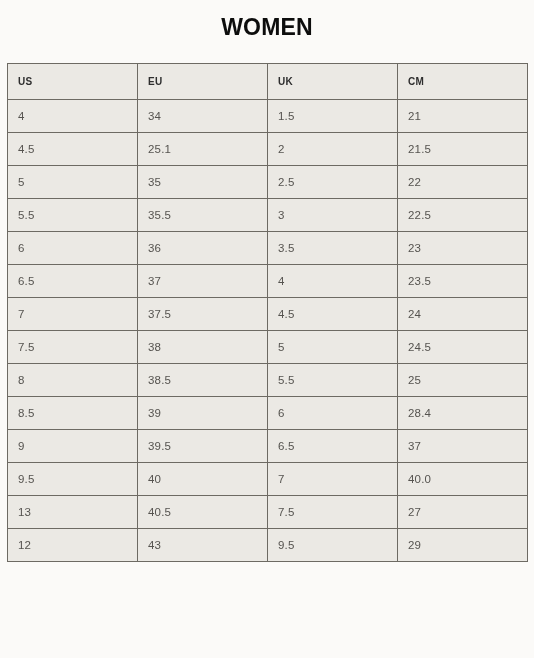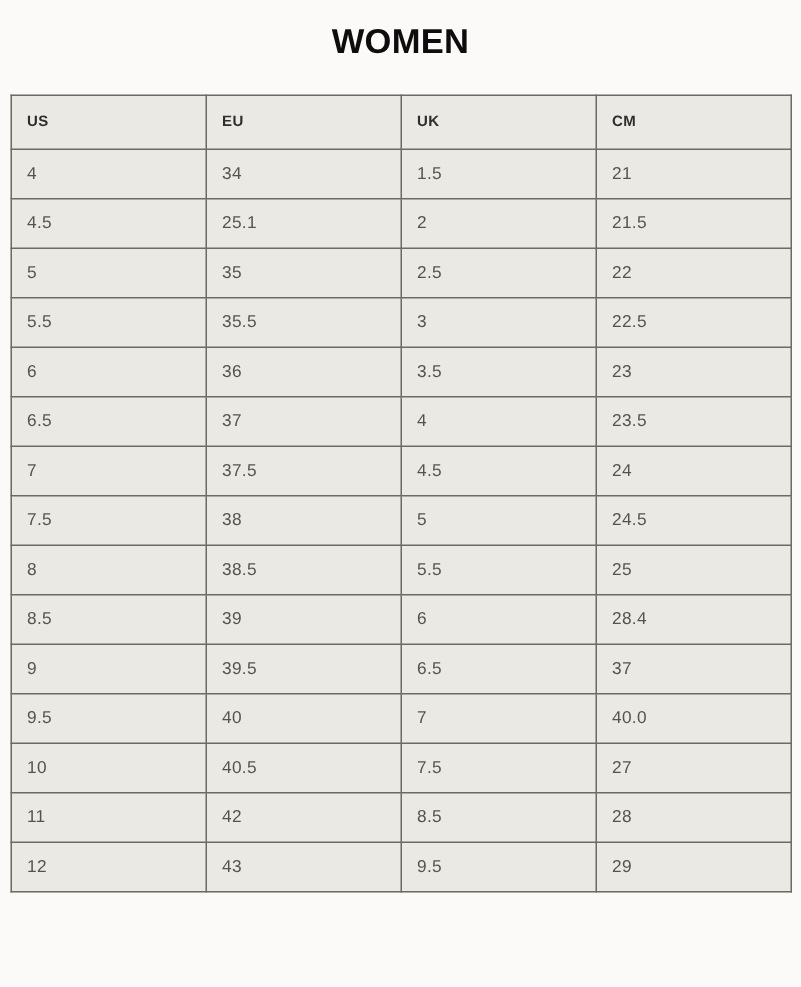--- a/index.html
+++ b/index.html
@@ -161,30 +161,24 @@
             <td>6.5</td>
             <td>37</td>
           </tr>
           <tr>
             <td>9.5</td>
             <td>40</td>
             <td>7</td>
             <td>40.0</td>
           </tr>
           <tr>
-            <td>10</td>
+            <td>13</td>
             <td>40.5</td>
             <td>7.5</td>
             <td>27</td>
-          </tr>
-          <tr>
-            <td>11</td>
-            <td>42</td>
-            <td>8.5</td>
-            <td>28</td>
           </tr>
           <tr>
             <td>12</td>
             <td>43</td>
             <td>9.5</td>
             <td>29</td>
           </tr>
         </tbody>
     </table>
   </div>

